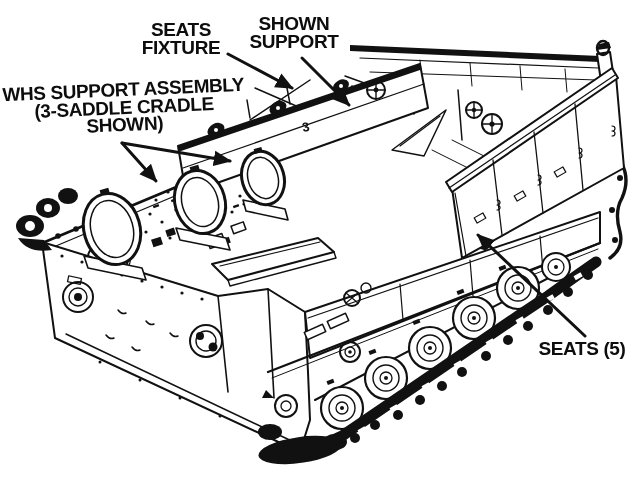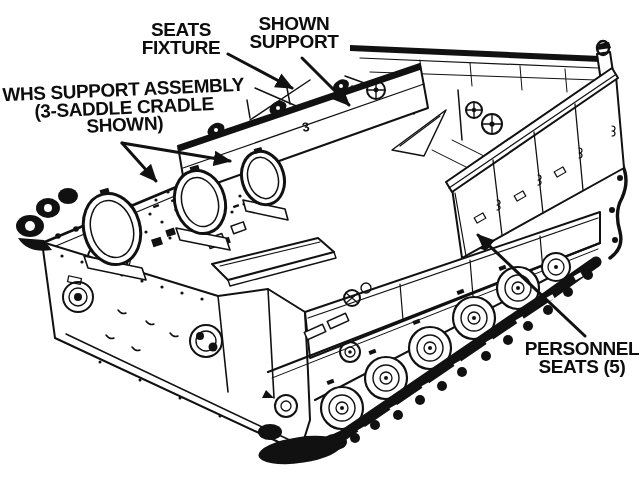--- a/index.html
+++ b/index.html
@@ -355,17 +355,16 @@
   <div>SUPPORT</div>
 </div>
 
 <div class="lbl tilt" style="left:124px;top:81px;">
   <div>WHS SUPPORT ASSEMBLY</div>
   <div>(3-SADDLE CRADLE</div>
   <div>SHOWN)</div>
 </div>
 
 <div class="lbl" style="left:582px;top:340px;">
-  <div>PERSONNEL</div>
   <div>SEATS (5)</div>
 </div>
 
 </div>
 
 </body></html>

